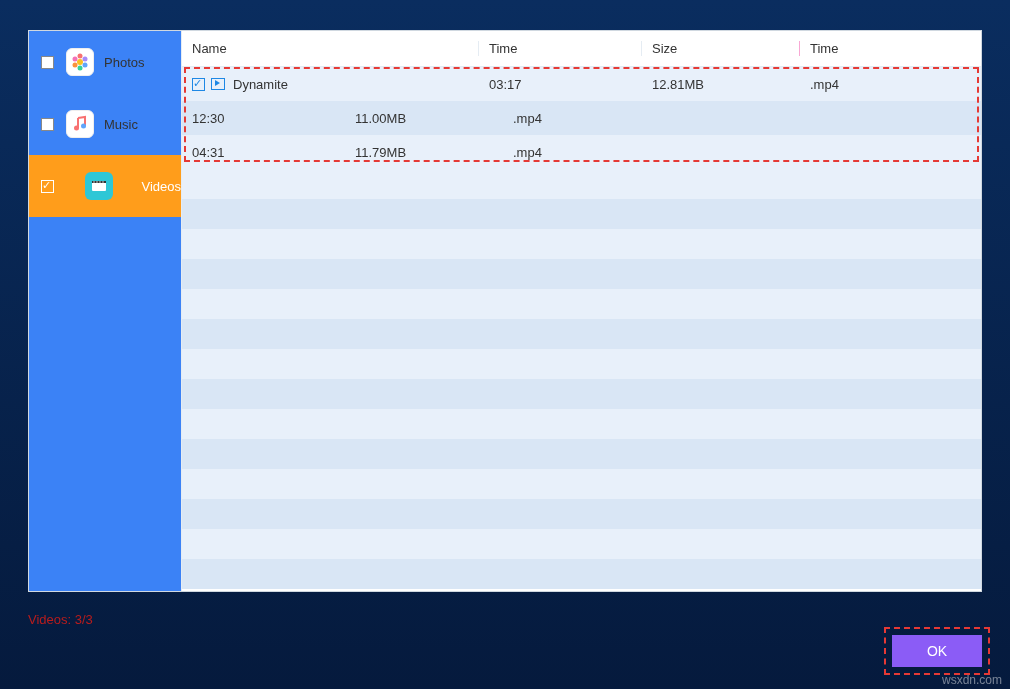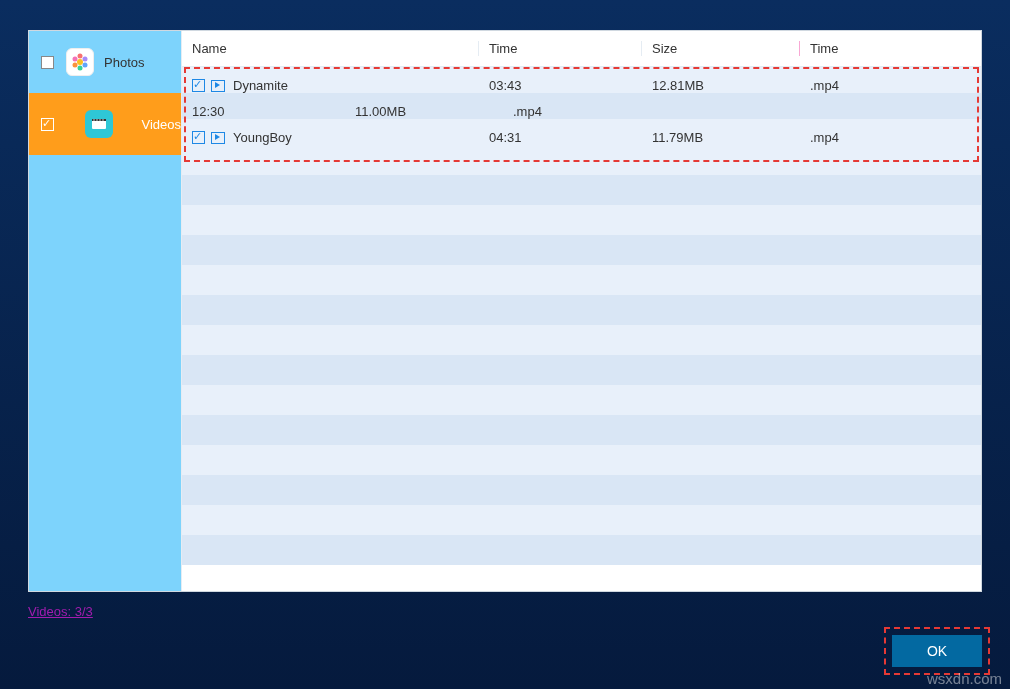--- a/index.html
+++ b/index.html
@@ -1,75 +1,87 @@
 <!DOCTYPE html>
 <html><head>
   <meta charset="utf-8">
   <style>
     * { margin: 0; padding: 0; box-sizing: border-box; font-family: Arial, sans-serif; }
     body { background: linear-gradient(180deg, #0a2d5f 0%, #051a3d 100%); width: 1010px; height: 689px; padding: 30px 28px 20px 28px; position: relative; }
     .panel { background: #fff; width: 954px; height: 562px; display: flex; border: 1px solid #d0d8e0; }
-    .sidebar { width: 153px; background: #7dd3fc; border-right: 1px solid #e5ecf3; }
+    .sidebar { width: 153px; background: #3b82f6; border-right: 1px solid #e5ecf3; }
     .sidebar-item { display: flex; align-items: center; height: 62px; padding-left: 12px; cursor: pointer; }
     .sidebar-item.active { background: #ff9d1b; color: #fff; justify-content: space-between; }
     .sidebar-item .cb { width: 13px; height: 13px; border: 1px solid #888; margin-right: 12px; background: #fff; position: relative; }
     .sidebar-item.active .cb { border-color: #fff; background: transparent; }
     .sidebar-item.active .cb::after { content: '✓'; color: #fff; font-size: 11px; position: absolute; top: -2px; left: 0; }
     .sidebar-item .icon { width: 28px; height: 28px; border-radius: 6px; margin-right: 10px; display: flex; align-items: center; justify-content: center; font-size: 18px; }
     .icon-photos { background: #fff; border: 1px solid #eee; }
     .icon-music { background: #fff; border: 1px solid #eee; }
     .icon-videos { background: #2ec7d6; }
     .sidebar-item .label { font-size: 13px; color: #333; }
     .sidebar-item.active .label { color: #fff; }
     .main { flex: 1; display: flex; flex-direction: column; }
     .table-header { display: flex; height: 36px; align-items: center; border-bottom: 1px solid #e5ecf3; font-size: 13px; color: #333; }
     .col-name { width: 297px; padding-left: 10px; border-right: 1px solid #e5ecf3; }
     .col-time { width: 163px; padding-left: 10px; border-right: 1px solid #e5ecf3; }
     .col-size { width: 158px; padding-left: 10px; border-right: 1px solid #f9a8d4; }
     .col-type { width: 166px; padding-left: 10px; }
     .table-body { flex: 1; position: relative; }
-    .row { display: flex; height: 26px; align-items: flex-end; font-size: 13px; color: #333; }
+    .row { display: flex; height: 34px; align-items: center; font-size: 13px; color: #333; }
     .row:nth-child(odd) { background: #e8f0fa; }
     .row:nth-child(even) { background: #d9e6f5; }
     .row .col-name { display: flex; align-items: center; border: none; }
     .row .col-time, .row .col-size, .row .col-type { border: none; }
     .row-cb { width: 13px; height: 13px; border: 1.5px solid #1e88e5; margin-right: 6px; position: relative; }
     .row-cb::after { content: '✓'; color: #1e88e5; font-size: 11px; position: absolute; top: -2px; left: 0; }
     .video-icon { width: 14px; height: 12px; border: 1.5px solid #1e88e5; margin-right: 8px; position: relative; }
     .video-icon::after { content: ''; position: absolute; left: 3px; top: 1px; width: 0; height: 0; border-left: 5px solid #1e88e5; border-top: 3.5px solid transparent; border-bottom: 3.5px solid transparent; }
     .highlight-box { position: absolute; border: 2px dashed #e53935; pointer-events: none; }
     .hl-table { top: 0; left: 2px; width: 795px; height: 95px; }
-    .status { color: #a21caf; font-size: 13px; margin-top: 12px; text-decoration: underline; }
-    .ok-button { position: absolute; right: 28px; bottom: 22px; background: #0369a1; color: #fff; border: none; width: 90px; height: 32px; font-size: 14px; cursor: pointer; }
+    .status { color: #b91c1c; font-size: 13px; margin-top: 20px; }
+    .ok-button { position: absolute; right: 28px; bottom: 22px; background: #8b5cf6; color: #fff; border: none; width: 90px; height: 32px; font-size: 14px; cursor: pointer; }
     .hl-ok { position: absolute; right: 20px; bottom: 14px; width: 106px; height: 48px; border: 2px dashed #e53935; pointer-events: none; }
     .stripes { display: flex; flex-direction: column; }
     .stripe { height: 30px; }
     .stripe:nth-child(odd) { background: #e8f0fa; }
     .stripe:nth-child(even) { background: #d9e6f5; }
-    .watermark { position: absolute; right: 8px; bottom: 2px; font-size: 15px; color: rgba(255,255,255,0.45); }
+    .watermark { position: absolute; right: 8px; bottom: 2px; font-size: 12px; color: rgba(255,255,255,0.45); }
   </style>
 </head>
 <body>
 
 <div class="panel">
   <div class="sidebar">
     <div class="sidebar-item">
       <span class="cb"></span>
       <span class="icon icon-photos">
         <svg width="20" height="20" viewBox="0 0 20 20">
             <circle cx="10" cy="10" r="3" fill="#fbbf24"></circle>
             <circle cx="10" cy="4" r="2.5" fill="#f87171"></circle>
             <circle cx="15" cy="7" r="2.5" fill="#a78bfa"></circle>
             <circle cx="15" cy="13" r="2.5" fill="#60a5fa"></circle>
             <circle cx="10" cy="16" r="2.5" fill="#34d399"></circle>
             <circle cx="5" cy="13" r="2.5" fill="#fb923c"></circle>
             <circle cx="5" cy="7" r="2.5" fill="#f472b6"></circle>
           </svg>
       </span>
       <span class="label">Photos</span>
+    </div>
+    <div class="sidebar-item">
+      <span class="cb"></span>
+      <span class="icon icon-music">
+        <svg width="18" height="18" viewBox="0 0 18 18">
+            <path d="M7 3 L14 2 L14 11" stroke="#f87171" stroke-width="2" fill="none"></path>
+            <circle cx="5.5" cy="13" r="2.5" fill="#f87171"></circle>
+            <circle cx="12.5" cy="11" r="2.5" fill="#60a5fa"></circle>
+            <path d="M7 3 L7 13" stroke="#f87171" stroke-width="2"></path>
+          </svg>
+      </span>
+      <span class="label">Music</span>
     </div>
     <div class="sidebar-item active">
       <span class="cb"></span>
       <span class="icon icon-videos">
         <svg width="20" height="20" viewBox="0 0 20 20">
             <rect x="3" y="5" width="14" height="10" rx="1" fill="#fff"></rect>
             <rect x="3" y="5" width="14" height="2" fill="#333"></rect>
             <circle cx="5" cy="6" r="0.7" fill="#fff"></circle>
             <circle cx="8" cy="6" r="0.7" fill="#fff"></circle>
             <circle cx="11" cy="6" r="0.7" fill="#fff"></circle>
@@ -86,35 +98,30 @@
       <div class="col-size">Size</div>
       <div class="col-type">Time</div>
     </div>
     <div class="table-body">
       <div class="row">
         <div class="col-name">
           <span class="row-cb"></span>
           <span class="video-icon"></span>
           <span>Dynamite</span>
         </div>
-        <div class="col-time">03:43</div>
+        <div class="col-time">03:17</div>
         <div class="col-size">12.81MB</div>
         <div class="col-type">.mp4</div>
       </div>
       <div class="row">
         <div class="col-time">12:30</div>
         <div class="col-size">11.00MB</div>
         <div class="col-type">.mp4</div>
       </div>
       <div class="row">
-        <div class="col-name">
-          <span class="row-cb"></span>
-          <span class="video-icon"></span>
-          <span>YoungBoy</span>
-        </div>
         <div class="col-time">04:31</div>
         <div class="col-size">11.79MB</div>
         <div class="col-type">.mp4</div>
       </div>
       <div class="stripes">
         <div class="stripe"></div>
           <div class="stripe"></div>
           <div class="stripe"></div>
           <div class="stripe"></div>
         <div class="stripe"></div>

